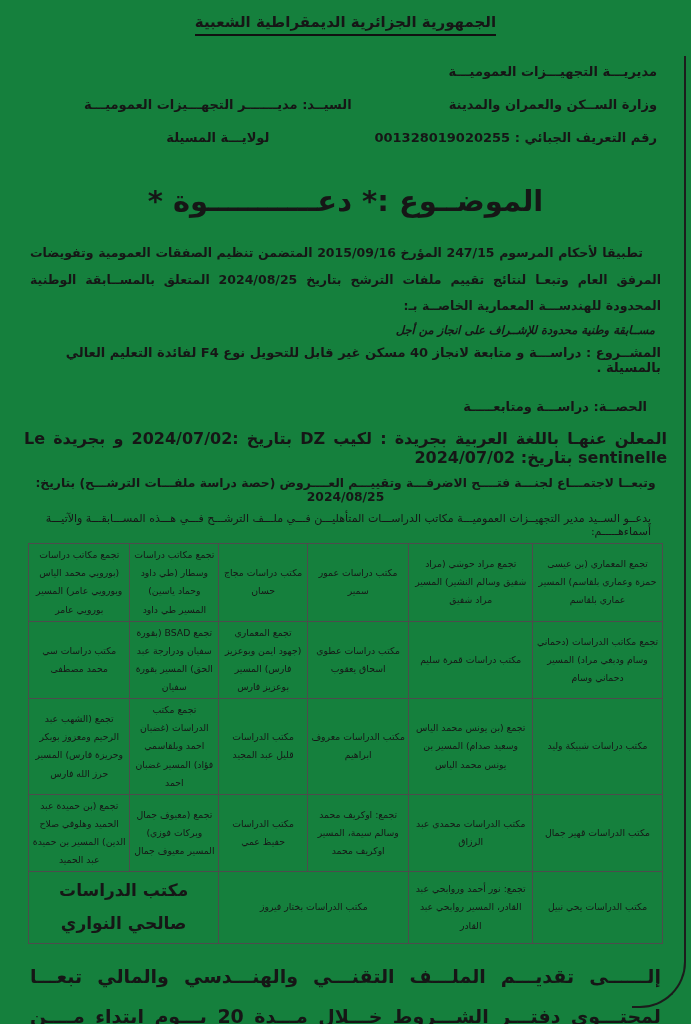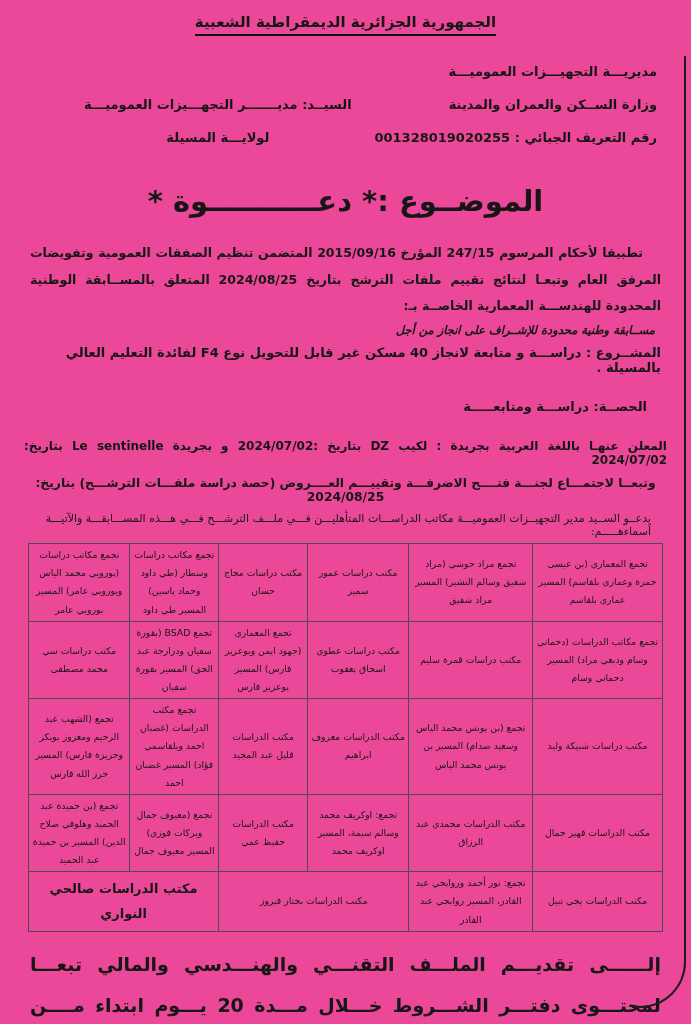--- a/index.html
+++ b/index.html
@@ -1,20 +1,20 @@
 <!DOCTYPE html>
 <html><head>
 <meta charset="utf-8">
 <style>
   html,body{margin:0;padding:0;background:#888;}
   .page{
     position:relative;
     width:691px;height:1024px;
     margin:0 auto;
-    background:#ec4899;
+    background:#15803d;
     color:#161616;
     font-family:"DejaVu Sans", sans-serif;
     overflow:hidden;
     direction:rtl;
   }
   .scan-frame{
     position:absolute;
     top:56px;right:5px;bottom:16px;
     width:52px;
     border-left:none;
@@ -26,41 +26,41 @@
   .doc-title{margin:13px 0 0;text-align:center;font-size:15px;font-weight:bold;}
   .doc-title span{border-bottom:2px solid #111;padding-bottom:3px;}
   .header-row{display:flex;justify-content:space-between;margin-top:24px;padding:0 34px 0 48px;}
   .ministry{font-size:13px;font-weight:bold;line-height:2.55;text-align:right;white-space:nowrap;}
   .addressee{font-size:13px;font-weight:bold;line-height:2.5;text-align:center;margin-top:34px;margin-left:36px;white-space:nowrap;}
   .subject{margin-top:30px;text-align:center;font-size:29px;font-weight:bold;letter-spacing:.5px;}
   .para{margin:22px 30px 0;font-size:12.5px;font-weight:bold;line-height:2.1;text-align:justify;text-indent:18px;}
   .italic-line{margin:4px 36px 0;font-size:11.5px;font-style:italic;font-weight:bold;}
   .project-line{margin:8px 30px 0;font-size:13px;font-weight:bold;}
   .lot-line{margin:24px 44px 0 30px;font-size:13px;font-weight:bold;text-align:right;}
-  .announce-line{margin:25px 24px 0;font-size:12px;font-weight:bold;text-align:justify;}
+  .announce-line{margin:15px 24px 0;font-size:16px;font-weight:bold;text-align:justify;}
   .committee-line{margin:9px 30px 0;font-size:12.3px;font-weight:bold;text-align:center;}
   .invite-line{margin:8px 40px 0;font-size:11px;font-weight:normal;text-align:right;}
   table.offices{
     margin:5px 28px 0;
     width:635px;
     border-collapse:collapse;
     table-layout:fixed;
     font-size:9.3px;
     line-height:1.95;
   }
   table.offices td{
     border:1px solid #4c4c4c;
     text-align:center;
     vertical-align:middle;
     padding:2px 3px;
     overflow:hidden;
   }
   table.offices tbody tr{height:67px;}
   table.offices tbody tr:last-child{height:54px;}
-  td.bold-cell{font-weight:bold;font-size:13px;}
+  td.bold-cell{font-weight:bold;font-size:17px;}
   .closing{margin:12px 30px 0;font-size:19px;font-weight:bold;line-height:2.15;text-align:justify;word-spacing:2px;}
   .footer{
     margin-top:7px;
     padding:0 120px 0 50px;
     display:flex;direction:ltr;
     align-items:center;gap:12px;
     font-size:15px;font-weight:bold;white-space:nowrap;
   }
   .rule{display:inline-block;border-top:2.5px solid #111;}
   .rule-long{width:52px;}

